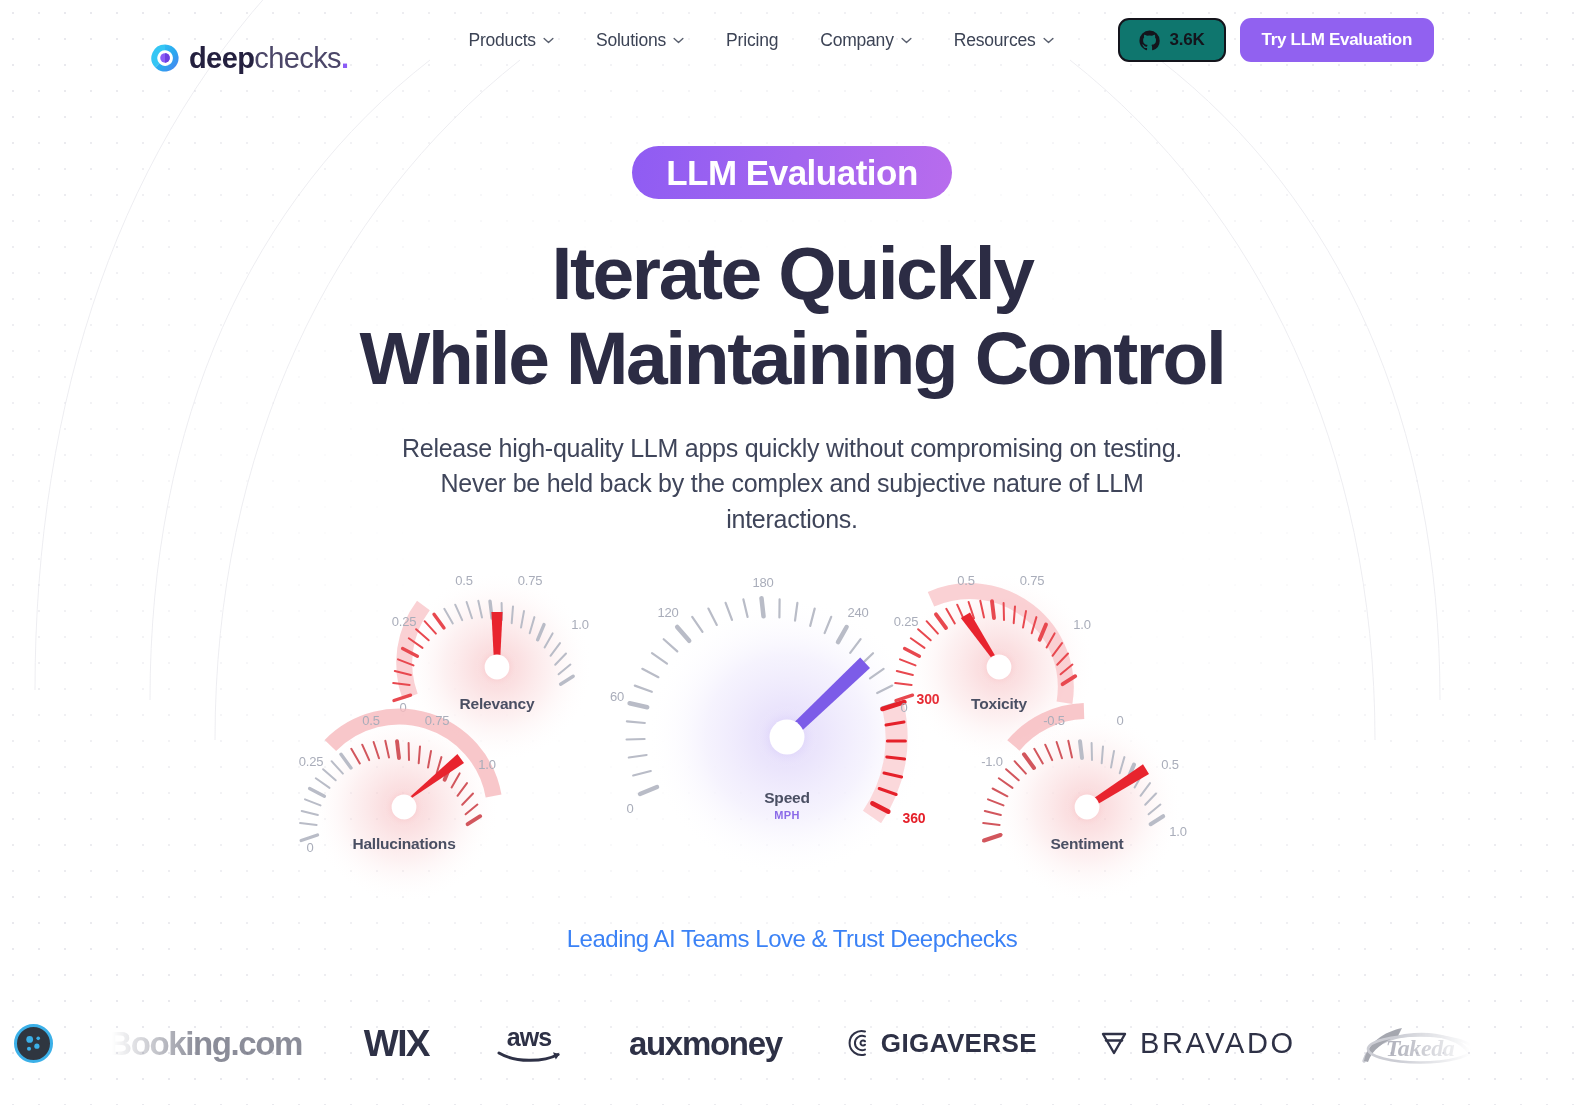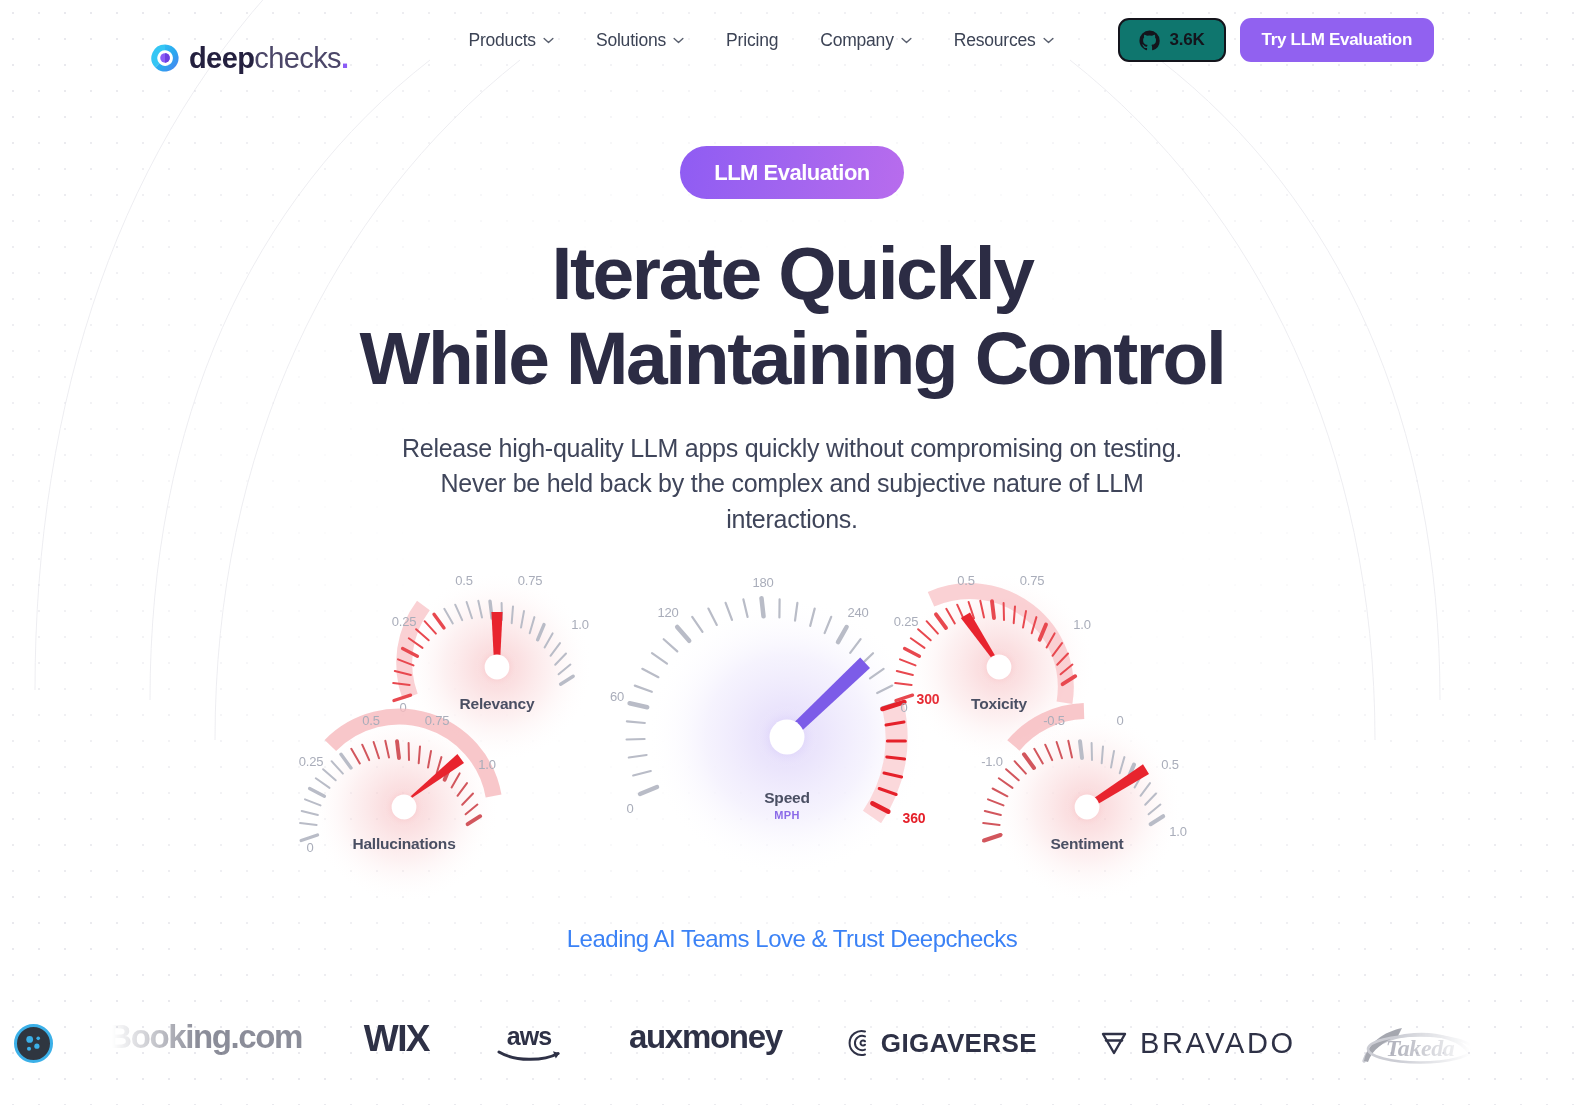--- a/index.html
+++ b/index.html
@@ -109,21 +109,21 @@
 
   #hero-badge {
     display: inline-flex;
     align-items: center;
     justify-content: center;
     height: 53px;
     padding: 0 34px;
     border-radius: 27px;
     background: linear-gradient(100deg, #8f5cf3 0%, #a265ef 50%, #b86ced 100%);
     color: #fff;
-    font-size: 22px;
+    font-size: 35px;
     font-weight: 700;
     letter-spacing: -.5px;
   }
 
   #hero-title {
     margin-top: 32px;
     font-size: 75px;
     font-weight: 700;
     line-height: 1.13;
     letter-spacing: -2.4px;
@@ -193,21 +193,21 @@
     margin-top: 62px;
     height: 56px;
     display: flex;
     align-items: center;
     justify-content: center;
     gap: 62px;
     padding: 0 56px;
   }
   .logo-item {
     display: flex;
-    align-items: flex-start;
+    align-items: center;
     justify-content: center;
     height: 46px;
     flex: none;
     color: #2e3146;
   }
   .logo-item.is-faded-left  { opacity: .55; -webkit-mask-image: linear-gradient(90deg, transparent 2%, #000 46%); mask-image: linear-gradient(90deg, transparent 2%, #000 46%); }
   .logo-item.is-faded-right { opacity: .5;  -webkit-mask-image: linear-gradient(90deg, #000 34%, transparent 96%); mask-image: linear-gradient(90deg, #000 34%, transparent 96%); }
 
   .wordmark { font-weight: 700; letter-spacing: -1.1px; white-space: nowrap; line-height: 1; }
 

